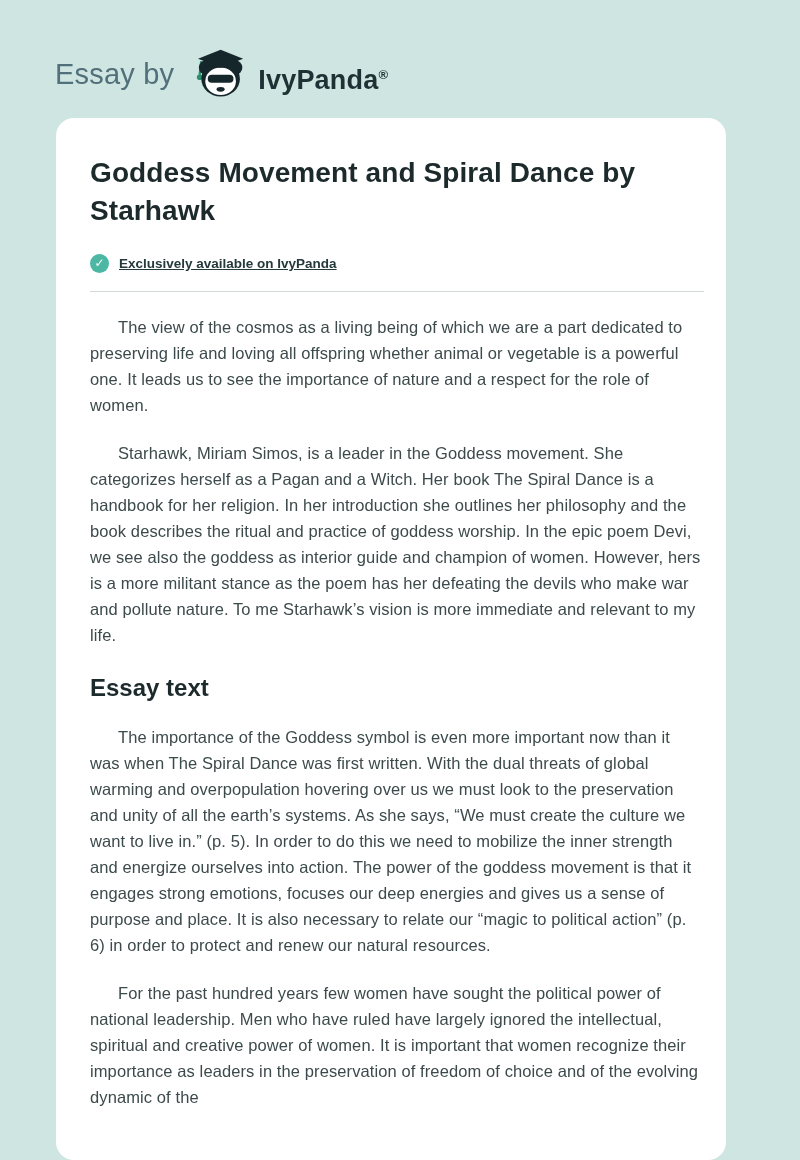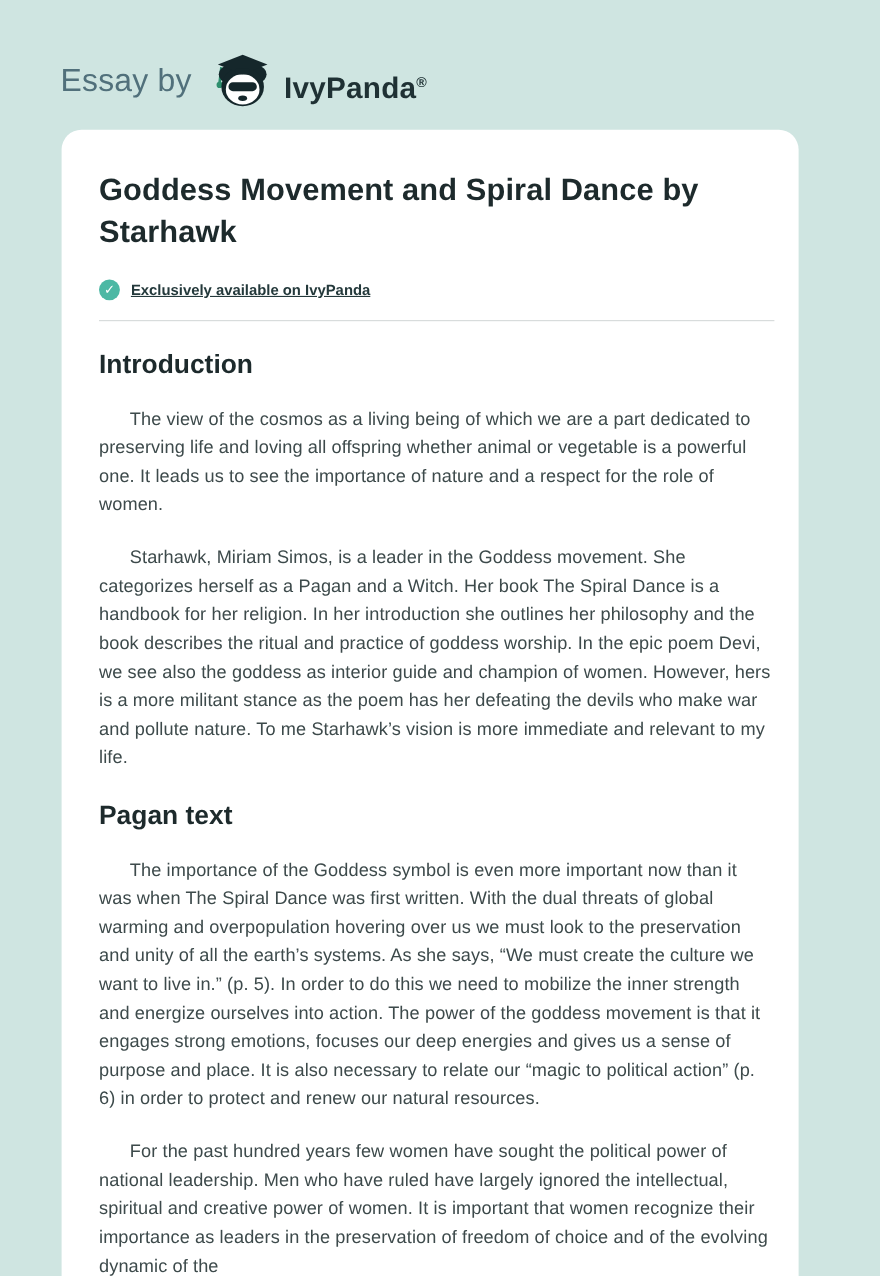--- a/index.html
+++ b/index.html
@@ -140,23 +140,22 @@
 
     <h1 class="essay-title">Goddess Movement and Spiral Dance by Starhawk</h1>
 
     <div class="badge-row">
       <span class="check-circle">✓</span>
       <span class="badge-text">Exclusively available on IvyPanda</span>
     </div>
 
     <hr class="divider">
 
-    <h2 class="section-heading">Introduction</h2>
     <p class="body-para">The view of the cosmos as a living being of which we are a part dedicated to preserving life and loving all offspring whether animal or vegetable is a powerful one. It leads us to see the importance of nature and a respect for the role of women.</p>
     <p class="body-para">Starhawk, Miriam Simos, is a leader in the Goddess movement. She categorizes herself as a Pagan and a Witch. Her book The Spiral Dance is a handbook for her religion. In her introduction she outlines her philosophy and the book describes the ritual and practice of goddess worship. In the epic poem Devi, we see also the goddess as interior guide and champion of women. However, hers is a more militant stance as the poem has her defeating the devils who make war and pollute nature. To me Starhawk’s vision is more immediate and relevant to my life.</p>
 
-    <h2 class="section-heading">Pagan text</h2>
+    <h2 class="section-heading">Essay text</h2>
     <p class="body-para">The importance of the Goddess symbol is even more important now than it was when The Spiral Dance was first written. With the dual threats of global warming and overpopulation hovering over us we must look to the preservation and unity of all the earth’s systems. As she says, “We must create the culture we want to live in.” (p. 5). In order to do this we need to mobilize the inner strength and energize ourselves into action. The power of the goddess movement is that it engages strong emotions, focuses our deep energies and gives us a sense of purpose and place. It is also necessary to relate our “magic to political action” (p. 6) in order to protect and renew our natural resources.</p>
     <p class="body-para">For the past hundred years few women have sought the political power of national leadership. Men who have ruled have largely ignored the intellectual, spiritual and creative power of women. It is important that women recognize their importance as leaders in the preservation of freedom of choice and of the evolving dynamic of the</p>
 
   </main>
 
 </div>
 
 </body></html>

